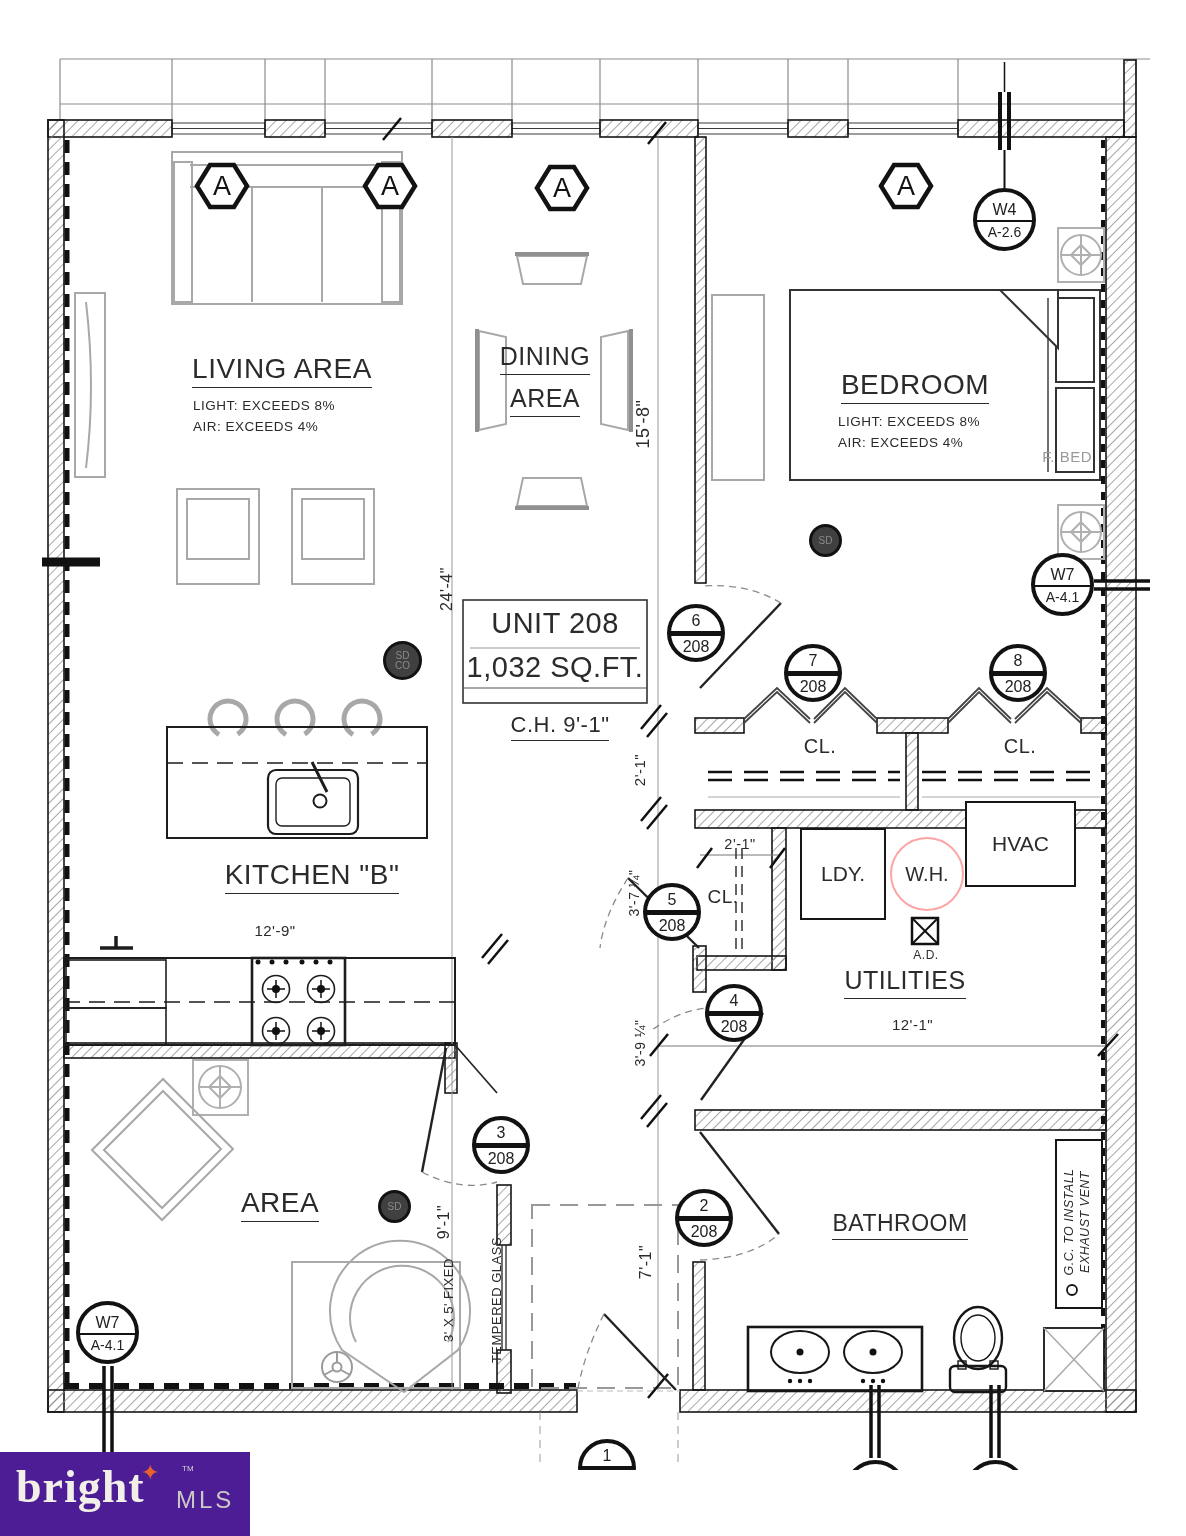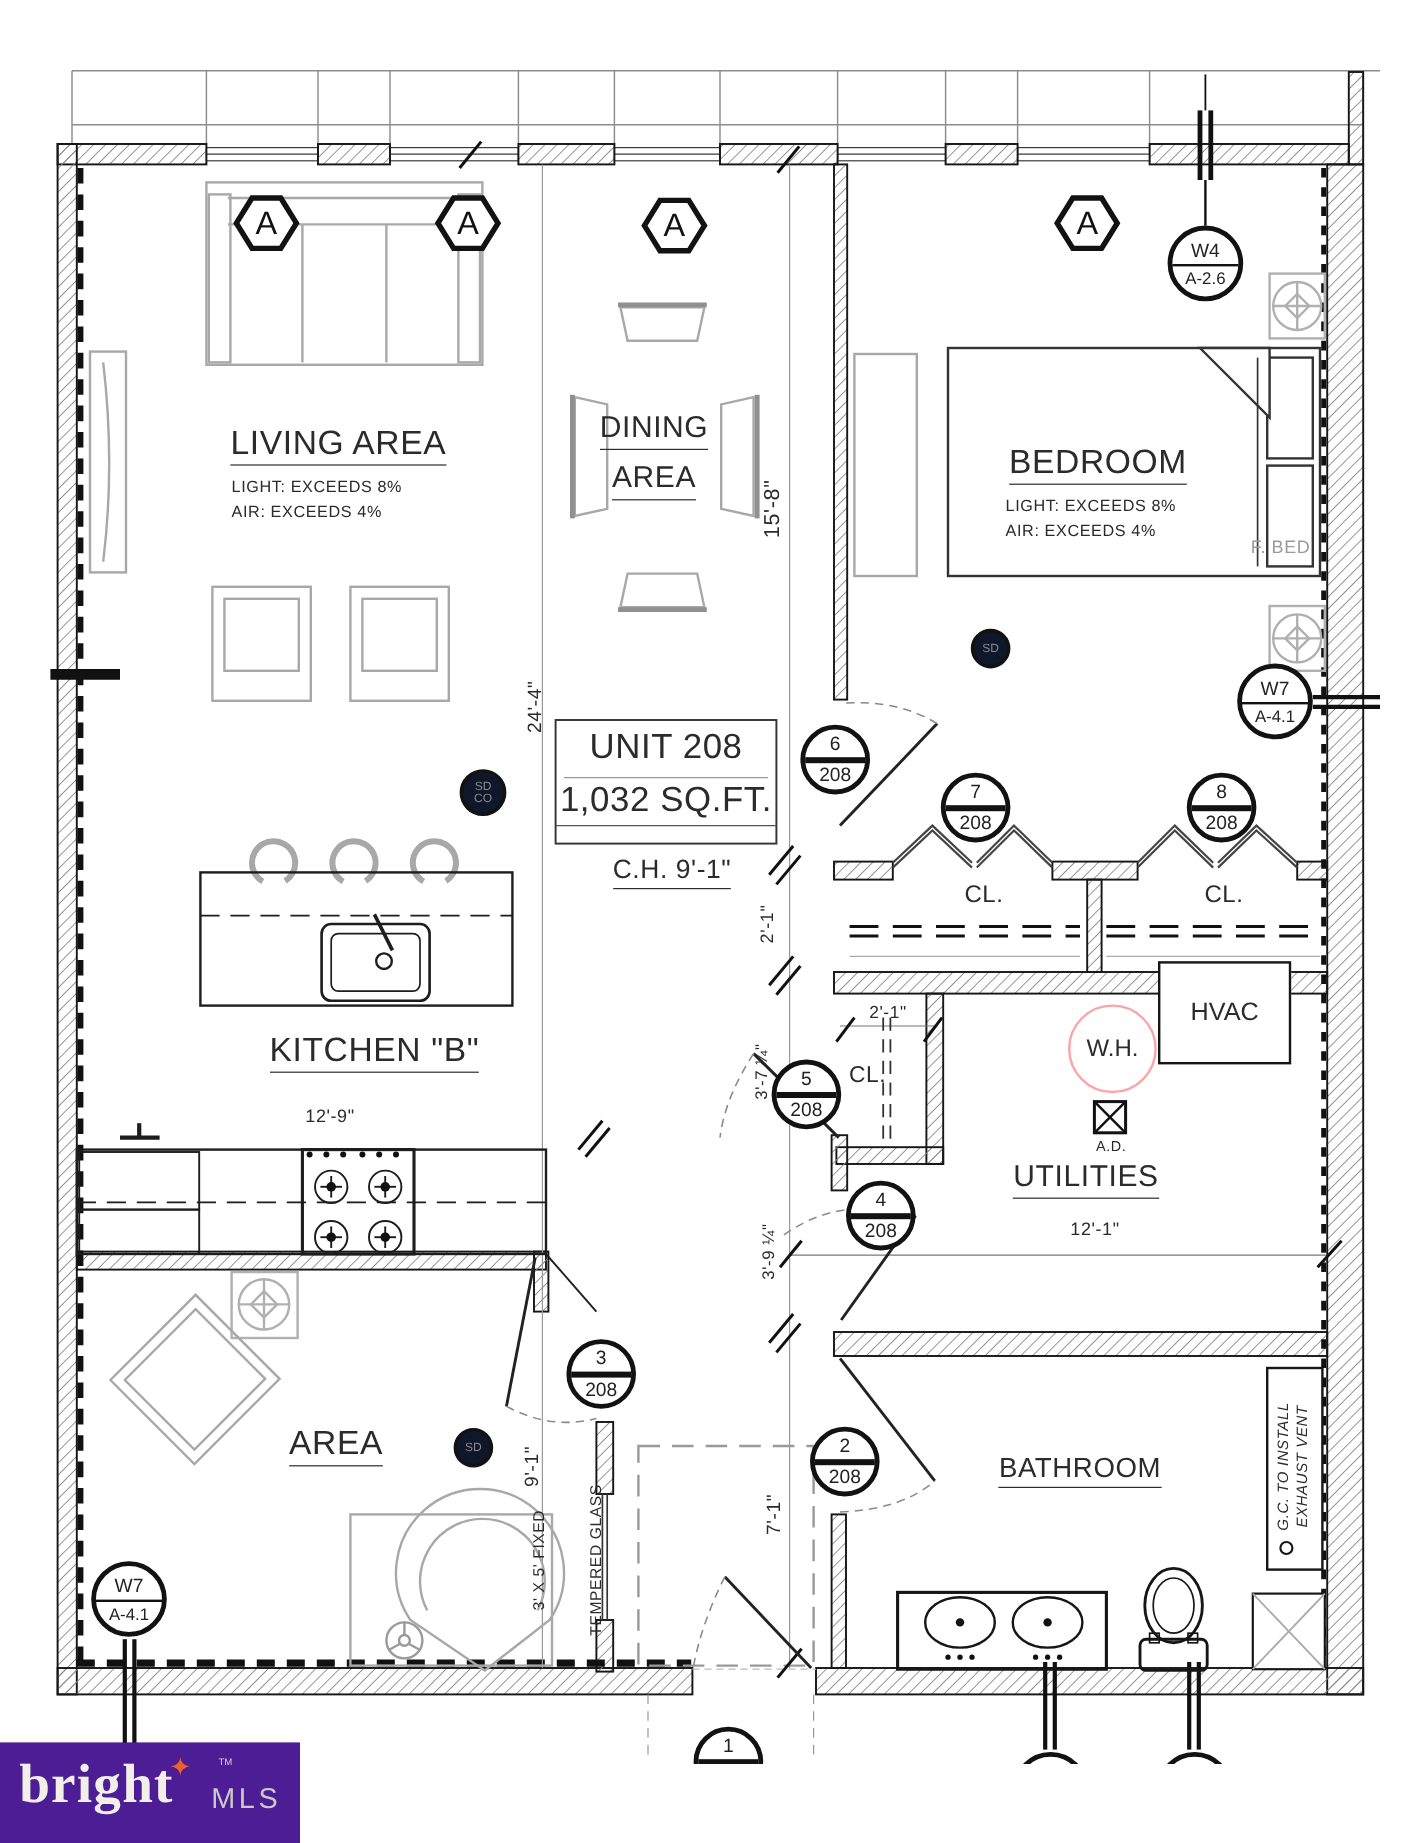--- a/index.html
+++ b/index.html
@@ -25,21 +25,21 @@
         align-items:center;justify-content:center;color:#222;}
   .wtag .code{font-size:16px;line-height:1;padding:2px 0;}
   .wtag .bar{width:100%;height:2.5px;background:#121212;}
   .wtag .sheet{font-size:14px;line-height:1;padding:3px 0 0 0;}
   
   .hex{position:absolute;z-index:4;width:58px;height:50px;}
   .hex svg{position:absolute;left:0;top:0;}
   .hex .letter{position:absolute;left:0;top:0;width:58px;height:50px;display:flex;
         align-items:center;justify-content:center;font-size:27px;color:#121212;}
   
-  .sd{position:absolute;z-index:4;border:3.5px solid #121212;border-radius:50%;background:#0f172a;
+  .sd{position:absolute;z-index:4;border:3.5px solid #121212;border-radius:50%;background:#404040;
       display:flex;flex-direction:column;align-items:center;justify-content:center;
       color:#8a8a8a;}
   .sd1{width:27px;height:27px;font-size:10px;}
   .sd2{width:33px;height:33px;font-size:10px;line-height:1;}
   
   .eqbox{position:absolute;z-index:3;border:2px solid #161616;background:#fff;display:flex;
          align-items:center;justify-content:center;color:#2b2b2b;}
   .eqcirc{position:absolute;z-index:3;border:2px solid #fca5a5;border-radius:50%;background:#fff;
          display:flex;align-items:center;justify-content:center;color:#2b2b2b;}
   
@@ -415,20 +415,21 @@
   <div class="lbl" style="left:875px;top:1016px;width:75px;font-size:15px;">12'-1"</div>
 
   <div class="lbl" style="left:820px;top:1210px;width:160px;font-size:23px;">
     <span class="ul">BATHROOM</span>
   </div>
 
   <div class="lbl" style="left:795px;top:735px;width:50px;font-size:20px;">CL.</div>
   <div class="lbl" style="left:995px;top:735px;width:50px;font-size:20px;">CL.</div>
   <div class="lbl" style="left:700px;top:886px;width:46px;font-size:19px;">CL.</div>
 
+  <div class="eqbox" style="left:800px;top:828px;width:82px;height:88px;font-size:21px;">LDY.</div>
   <div class="eqcirc" style="left:890px;top:837px;width:70px;height:70px;font-size:20px;">W.H.</div>
   <div class="eqbox" style="left:965px;top:801px;width:107px;height:82px;font-size:21px;">HVAC</div>
   <div class="lbl" style="left:898px;top:948px;width:56px;font-size:12px;">A.D.</div>
 
   <div class="lbl" style="left:466px;top:606px;width:178px;font-size:29px;">UNIT 208</div>
   <div class="lbl" style="left:466px;top:650px;width:178px;font-size:29px;">1,032 SQ.FT.</div>
   <div class="lbl" style="left:495px;top:712px;width:130px;font-size:22px;">
     <span class="ul">C.H. 9'-1"</span>
   </div>
 

